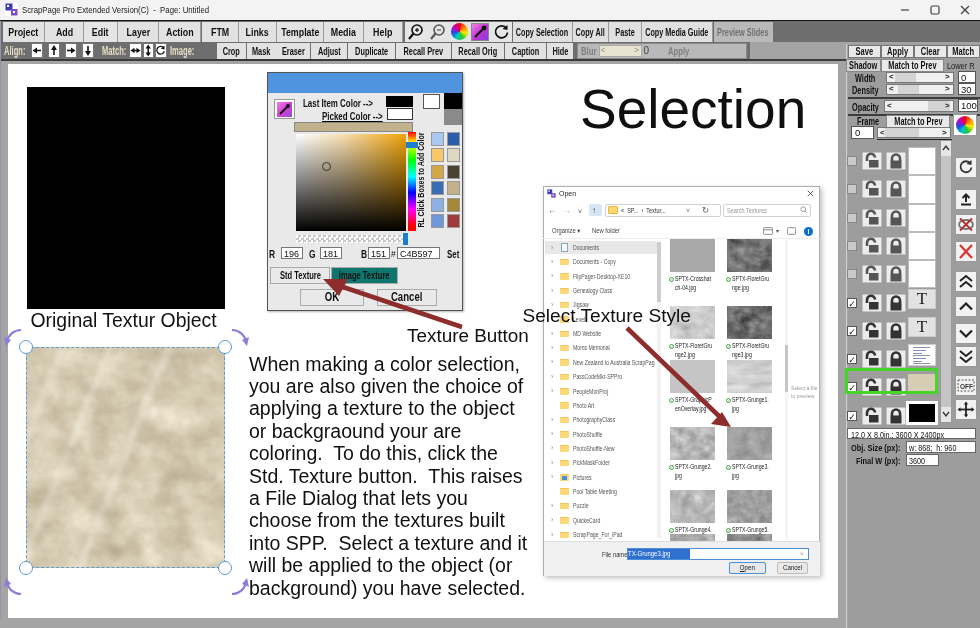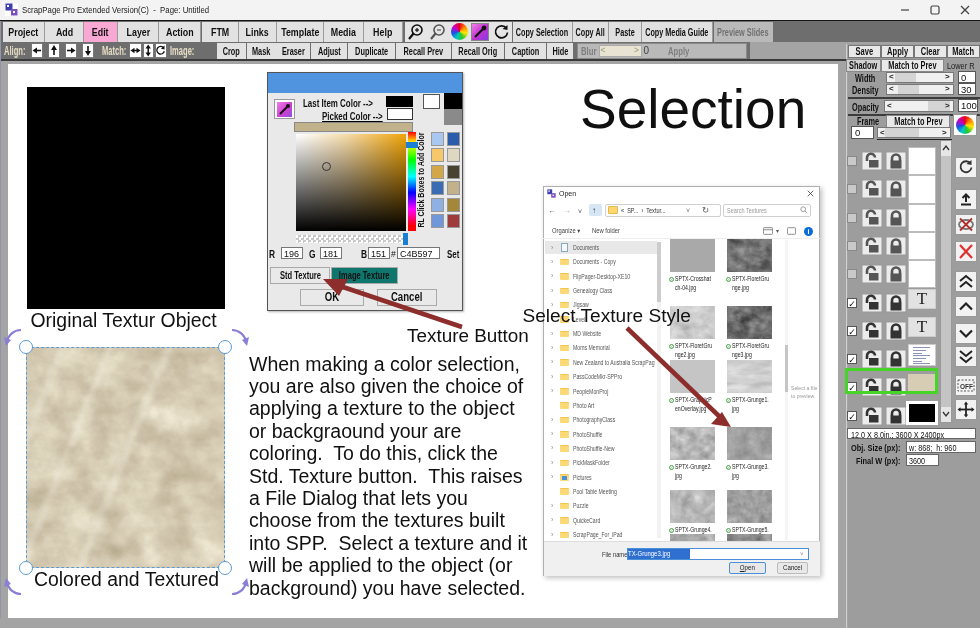--- a/index.html
+++ b/index.html
@@ -29,21 +29,21 @@
       <line x1="2" y1="1" x2="10" y2="9" stroke="#444" stroke-width="1.2"></line>
       <line x1="10" y1="1" x2="2" y2="9" stroke="#444" stroke-width="1.2"></line>
     </svg>
 <div class="a" style="left:0px;top:20px;width:980px;height:22px;background:#6e6e6e;border-top:1.5px solid #141414;"></div>
 <div class="a" style="left:3px;top:21.5px;width:42.4px;height:20.5px;background:#e2e2e2;border-right:1px solid #9a9a9a;display:flex;align-items:center;justify-content:center;">
       <i style="font-size:10.8px;font-weight:bold;color:#111;transform:scaleX(0.82)">Project</i>
     </div>
 <div class="a" style="left:45.4px;top:21.5px;width:38.800000000000004px;height:20.5px;background:#e2e2e2;border-right:1px solid #9a9a9a;display:flex;align-items:center;justify-content:center;">
       <i style="font-size:10.8px;font-weight:bold;color:#111;transform:scaleX(0.82)">Add</i>
     </div>
-<div class="a" style="left:84.2px;top:21.5px;width:33.8px;height:20.5px;background:#f9a8d4;border-right:1px solid #9a9a9a;display:flex;align-items:center;justify-content:center;">
+<div class="a" style="left:84.2px;top:21.5px;width:33.8px;height:20.5px;background:#e5e5e5;border-right:1px solid #9a9a9a;display:flex;align-items:center;justify-content:center;">
       <i style="font-size:10.8px;font-weight:bold;color:#111;transform:scaleX(0.82)">Edit</i>
     </div>
 <div class="a" style="left:118px;top:21.5px;width:41.400000000000006px;height:20.5px;background:#e2e2e2;border-right:1px solid #9a9a9a;display:flex;align-items:center;justify-content:center;">
       <i style="font-size:10.8px;font-weight:bold;color:#111;transform:scaleX(0.82)">Layer</i>
     </div>
 <div class="a" style="left:159.4px;top:21.5px;width:42.099999999999994px;height:20.5px;background:#e2e2e2;border-right:1px solid #9a9a9a;display:flex;align-items:center;justify-content:center;">
       <i style="font-size:10.8px;font-weight:bold;color:#111;transform:scaleX(0.82)">Action</i>
     </div>
 <div class="a" style="left:201.5px;top:21.5px;width:37.5px;height:20.5px;background:#e2e2e2;border-right:1px solid #9a9a9a;display:flex;align-items:center;justify-content:center;">
       <i style="font-size:10.8px;font-weight:bold;color:#111;transform:scaleX(0.82)">FTM</i>
@@ -217,21 +217,20 @@
       <path d="M 21 9 L 14 12 L 19 18 Z" fill="#8a7fd6"></path>
     </svg>
 <svg class="a" style="left:3px;top:576px" width="22" height="20" viewBox="0 0 22 20">
 <path d="M 18 18 A 14 14 0 0 1 4 6" fill="none" stroke="#8a7fd6" stroke-width="2.2"></path>
       <path d="M 1 11 L 8 8 L 3 2 Z" fill="#8a7fd6"></path>
     </svg>
 <svg class="a" style="left:228px;top:576px" width="22" height="20" viewBox="0 0 22 20">
 <path d="M 4 18 A 14 14 0 0 0 18 6" fill="none" stroke="#8a7fd6" stroke-width="2.2"></path>
       <path d="M 21 11 L 14 8 L 19 2 Z" fill="#8a7fd6"></path>
     </svg>
-<div class="a" style="left:34px;top:569px;width:0px;height:0px;font-size:19.4px;color:#111;font-weight:normal;white-space:nowrap;width:auto;height:auto;line-height:21.728px;">Colored and Textured</div>
 <div class="a" style="left:249px;top:352.5px;width:295px;height:250px;font-size:19.5px;line-height:22.4px;color:#111;">When making a color selection,<br>you are also given the choice of<br>applying a texture to the object<br>or backgraound your are<br>coloring.&nbsp; To do this, click the<br>Std. Texture button.&nbsp; This raises<br>a File Dialog that lets you<br>choose from the textures built<br>into SPP.&nbsp; Select a texture and it<br>will be applied to the object (or<br>background) you have selected.</div>
 <div class="a" style="left:267px;top:71.5px;width:196px;height:239px;background:#e9e9e9;border:1px solid #555;box-shadow:1px 1px 2px rgba(0,0,0,0.3);"></div>
 <div class="a" style="left:268px;top:72.5px;width:194px;height:20px;background:#5094e0;"></div>
 <div class="a" style="left:274px;top:99px;width:21px;height:20px;background:#fff;border:1px solid #999;"></div>
 <div class="a" style="left:277px;top:101.5px;width:15px;height:15px;background:linear-gradient(135deg,#f080e8,#d040d0 55%,#9050e0);"></div>
 <svg class="a" style="left:277px;top:101.5px" width="15" height="15" viewBox="0 0 15 15">
       <line x1="3" y1="12" x2="10" y2="5" stroke="#111" stroke-width="1.8"></line>
       <circle cx="11" cy="4" r="2" fill="#111"></circle>
     </svg>
 <div class="a" style="left:303px;top:97.5px;width:0px;height:0px;width:auto;height:auto;line-height:0;">

